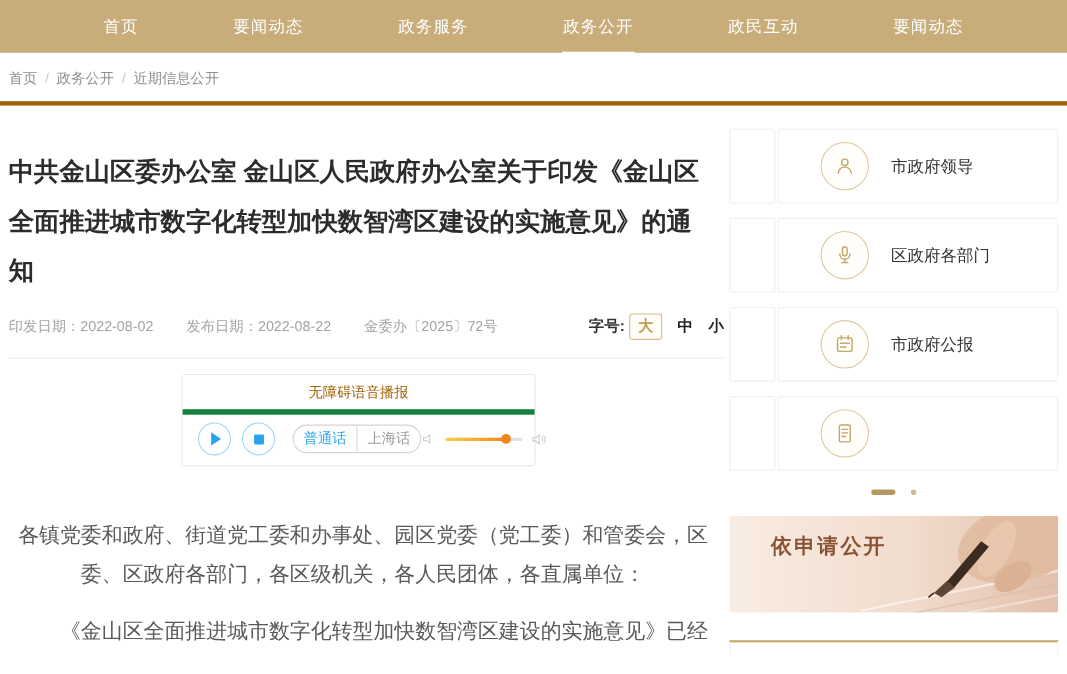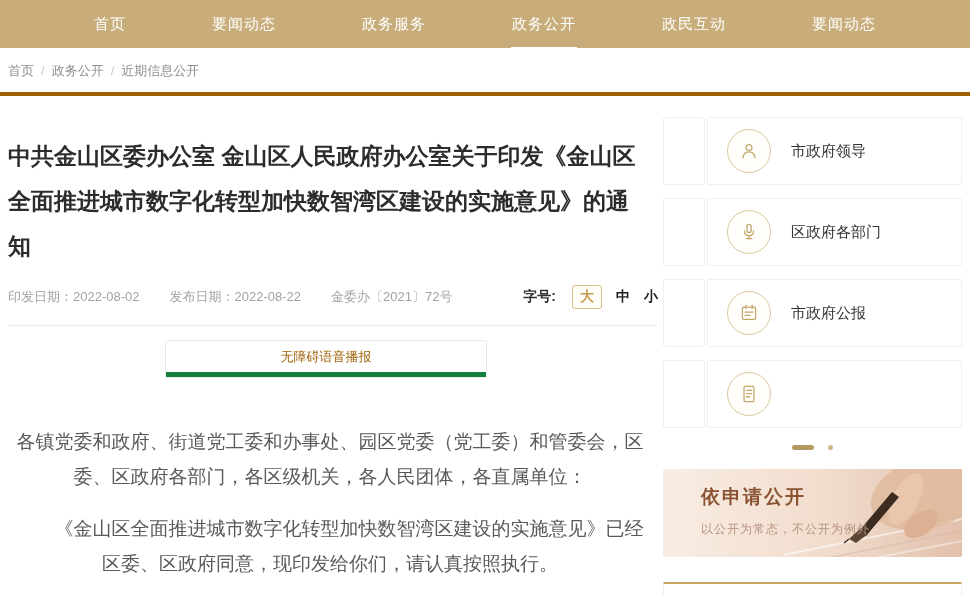--- a/index.html
+++ b/index.html
@@ -25,21 +25,21 @@
   .content{width:650px;}
   .sidebar{width:299px;margin-left:auto;padding-top:21px;}
 
   
   .art-title{width:632px;margin:38px 0 0 0;font-size:23px;line-height:45px;
              font-weight:bold;color:#2c2c2c;}
   .meta-row{display:flex;align-items:center;margin-top:16px;padding-bottom:16px;
             border-bottom:1px solid #ececec;font-size:13px;color:#a3a3a3;}
   .meta-item{margin-right:30px;white-space:nowrap;}
   .fontsize-group{margin-left:auto;display:flex;align-items:center;}
-  .fs-label{color:#333;font-weight:bold;font-size:14px;margin-right:16px;}
+  .fs-label{color:#333;font-weight:bold;font-size:14px;margin-right:4px;}
   .fs-btn{font-size:14px;font-weight:bold;color:#222;cursor:pointer;margin-left:14px;}
   .fs-btn.large{margin-left:0;color:#c59d51;border:1px solid #d9bd85;border-radius:3px;
                 padding:2px 7px;background:#fffdf8;}
 
   
   .player{width:320px;margin:14px 0 0 157px;border:1px solid #e9e9e9;border-radius:4px;
           background:#fff;}
   .player-header{font-size:13px;color:#a16207;text-align:center;padding:7px 0 6px;
                  border-bottom:5px solid #15803d;}
   .player-controls{display:flex;align-items:center;padding:7px 12px 9px 14px;}
@@ -64,21 +64,21 @@
   
   .art-body{margin-top:46px;width:644px;font-size:19px;line-height:35px;color:#595959;}
   .art-body p{margin:0 0 17px 0;text-align:center;}
   .art-body p.indent{text-indent:2em;}
 
   
   .side-row{display:flex;margin-bottom:13px;height:68px;}
   .sliver{width:40px;border:1px solid #f0f0f0;border-radius:2px;background:#fff;
           margin-right:2px;flex:none;cursor:pointer;}
   .side-card{flex:1;border:1px solid #f0f0f0;border-radius:2px;background:#fff;
-             display:flex;align-items:center;padding-left:19px;cursor:pointer;}
+             display:flex;align-items:center;padding-left:38px;cursor:pointer;}
   .icon-circle{width:42px;height:42px;border:1px solid #dcc9a1;border-radius:50%;
                display:flex;align-items:center;justify-content:center;flex:none;
                margin-right:20px;background:#fffefb;}
   .icon-circle svg{stroke:#c3a66a;fill:none;stroke-width:1.4;stroke-linecap:round;
                    stroke-linejoin:round;}
   .side-card .lbl{font-size:15px;color:#333;}
 
   
   .dots{text-align:center;margin:17px 0 6px 0;line-height:0;}
   .dot-active{display:inline-block;width:22px;height:5px;border-radius:3px;
@@ -119,31 +119,57 @@
   </div>
 
   <div class="main">
 
     <div class="content">
       <h1 class="art-title">中共金山区委办公室 金山区人民政府办公室关于印发《金山区全面推进城市数字化转型加快数智湾区建设的实施意见》的通知</h1>
 
       <div class="meta-row">
         <span class="meta-item"><span>印发日期：</span><span>2022-08-02</span></span>
         <span class="meta-item"><span>发布日期：</span><span>2022-08-22</span></span>
-        <span class="meta-item">金委办〔2021〕72号</span>
+        <span class="meta-item">金委办〔2025〕72号</span>
         <span class="fontsize-group">
           <span class="fs-label">字号:</span>
           <span class="fs-btn large">大</span>
           <span class="fs-btn">中</span>
           <span class="fs-btn">小</span>
         </span>
       </div>
 
       <div class="player">
         <div class="player-header">无障碍语音播报</div>
+        <div class="player-controls">
+          <div class="ctl-circle">
+            <span class="play-tri"></span>
+          </div>
+          <div class="ctl-circle">
+            <span class="stop-sq"></span>
+          </div>
+          <div class="lang-pill">
+            <span class="lang-opt active">普通话</span>
+            <span class="lang-opt">上海话</span>
+          </div>
+          <div class="vol-group">
+            <svg width="14" height="14" viewBox="0 0 20 20">
+              <polygon points="3,8 7,8 11,4.5 11,15.5 7,12 3,12" fill="none" stroke="#c6ccd4" stroke-width="1.3"></polygon>
+            </svg>
+            <div class="vol-track">
+              <div class="vol-fill" style="width: 78%;"></div>
+              <div class="vol-knob" style="left: 78%;"></div>
+            </div>
+            <svg width="15" height="15" viewBox="0 0 20 20">
+              <polygon points="2,8 5.5,8 9.5,4.5 9.5,15.5 5.5,12 2,12" fill="none" stroke="#c6ccd4" stroke-width="1.3"></polygon>
+              <path d="M12.5 7a4.2 4.2 0 010 6" fill="none" stroke="#c6ccd4" stroke-width="1.3"></path>
+              <path d="M14.8 5a7.2 7.2 0 010 10" fill="none" stroke="#c6ccd4" stroke-width="1.3"></path>
+            </svg>
+          </div>
+        </div>
       </div>
 
       <div class="art-body">
         <p>各镇党委和政府、街道党工委和办事处、园区党委（党工委）和管委会，区委、区政府各部门，各区级机关，各人民团体，各直属单位：</p>
         <p class="indent">《金山区全面推进城市数字化转型加快数智湾区建设的实施意见》已经区委、区政府同意，现印发给你们，请认真按照执行。</p>
 
       </div>
     </div>
 
     <div class="sidebar">
@@ -226,21 +252,20 @@
           <line x1="175" y1="96" x2="299" y2="72" stroke="#ffffff" stroke-opacity="0.4" stroke-width="2"></line>
           <ellipse cx="268" cy="22" rx="62" ry="36" fill="#e0ba9f" opacity="0.9" transform="rotate(-18 268 22)"></ellipse>
           <ellipse cx="243" cy="30" rx="13" ry="28" fill="#e9c7ae" transform="rotate(28 243 30)"></ellipse>
           <ellipse cx="258" cy="55" rx="11" ry="19" fill="#dcb093" transform="rotate(55 258 55)"></ellipse>
           <polygon points="196,62 229,23 236,28 203,67" fill="#3c2b21"></polygon>
           <polygon points="186,70 198,59 205,65 193,74" fill="#5d4536"></polygon>
           <line x1="186" y1="70" x2="181" y2="74" stroke="#3c2b21" stroke-width="1.5"></line>
         </svg>
         <div class="banner-text">
           <div class="banner-title">依申请公开</div>
-          <div class="banner-sub">以公开为常态，不公开为例外</div>
         </div>
       </div>
 
       <div class="policy-box">
         <div class="policy-title">政策解读</div>
       </div>
 
     </div>
   </div>
 </div>

